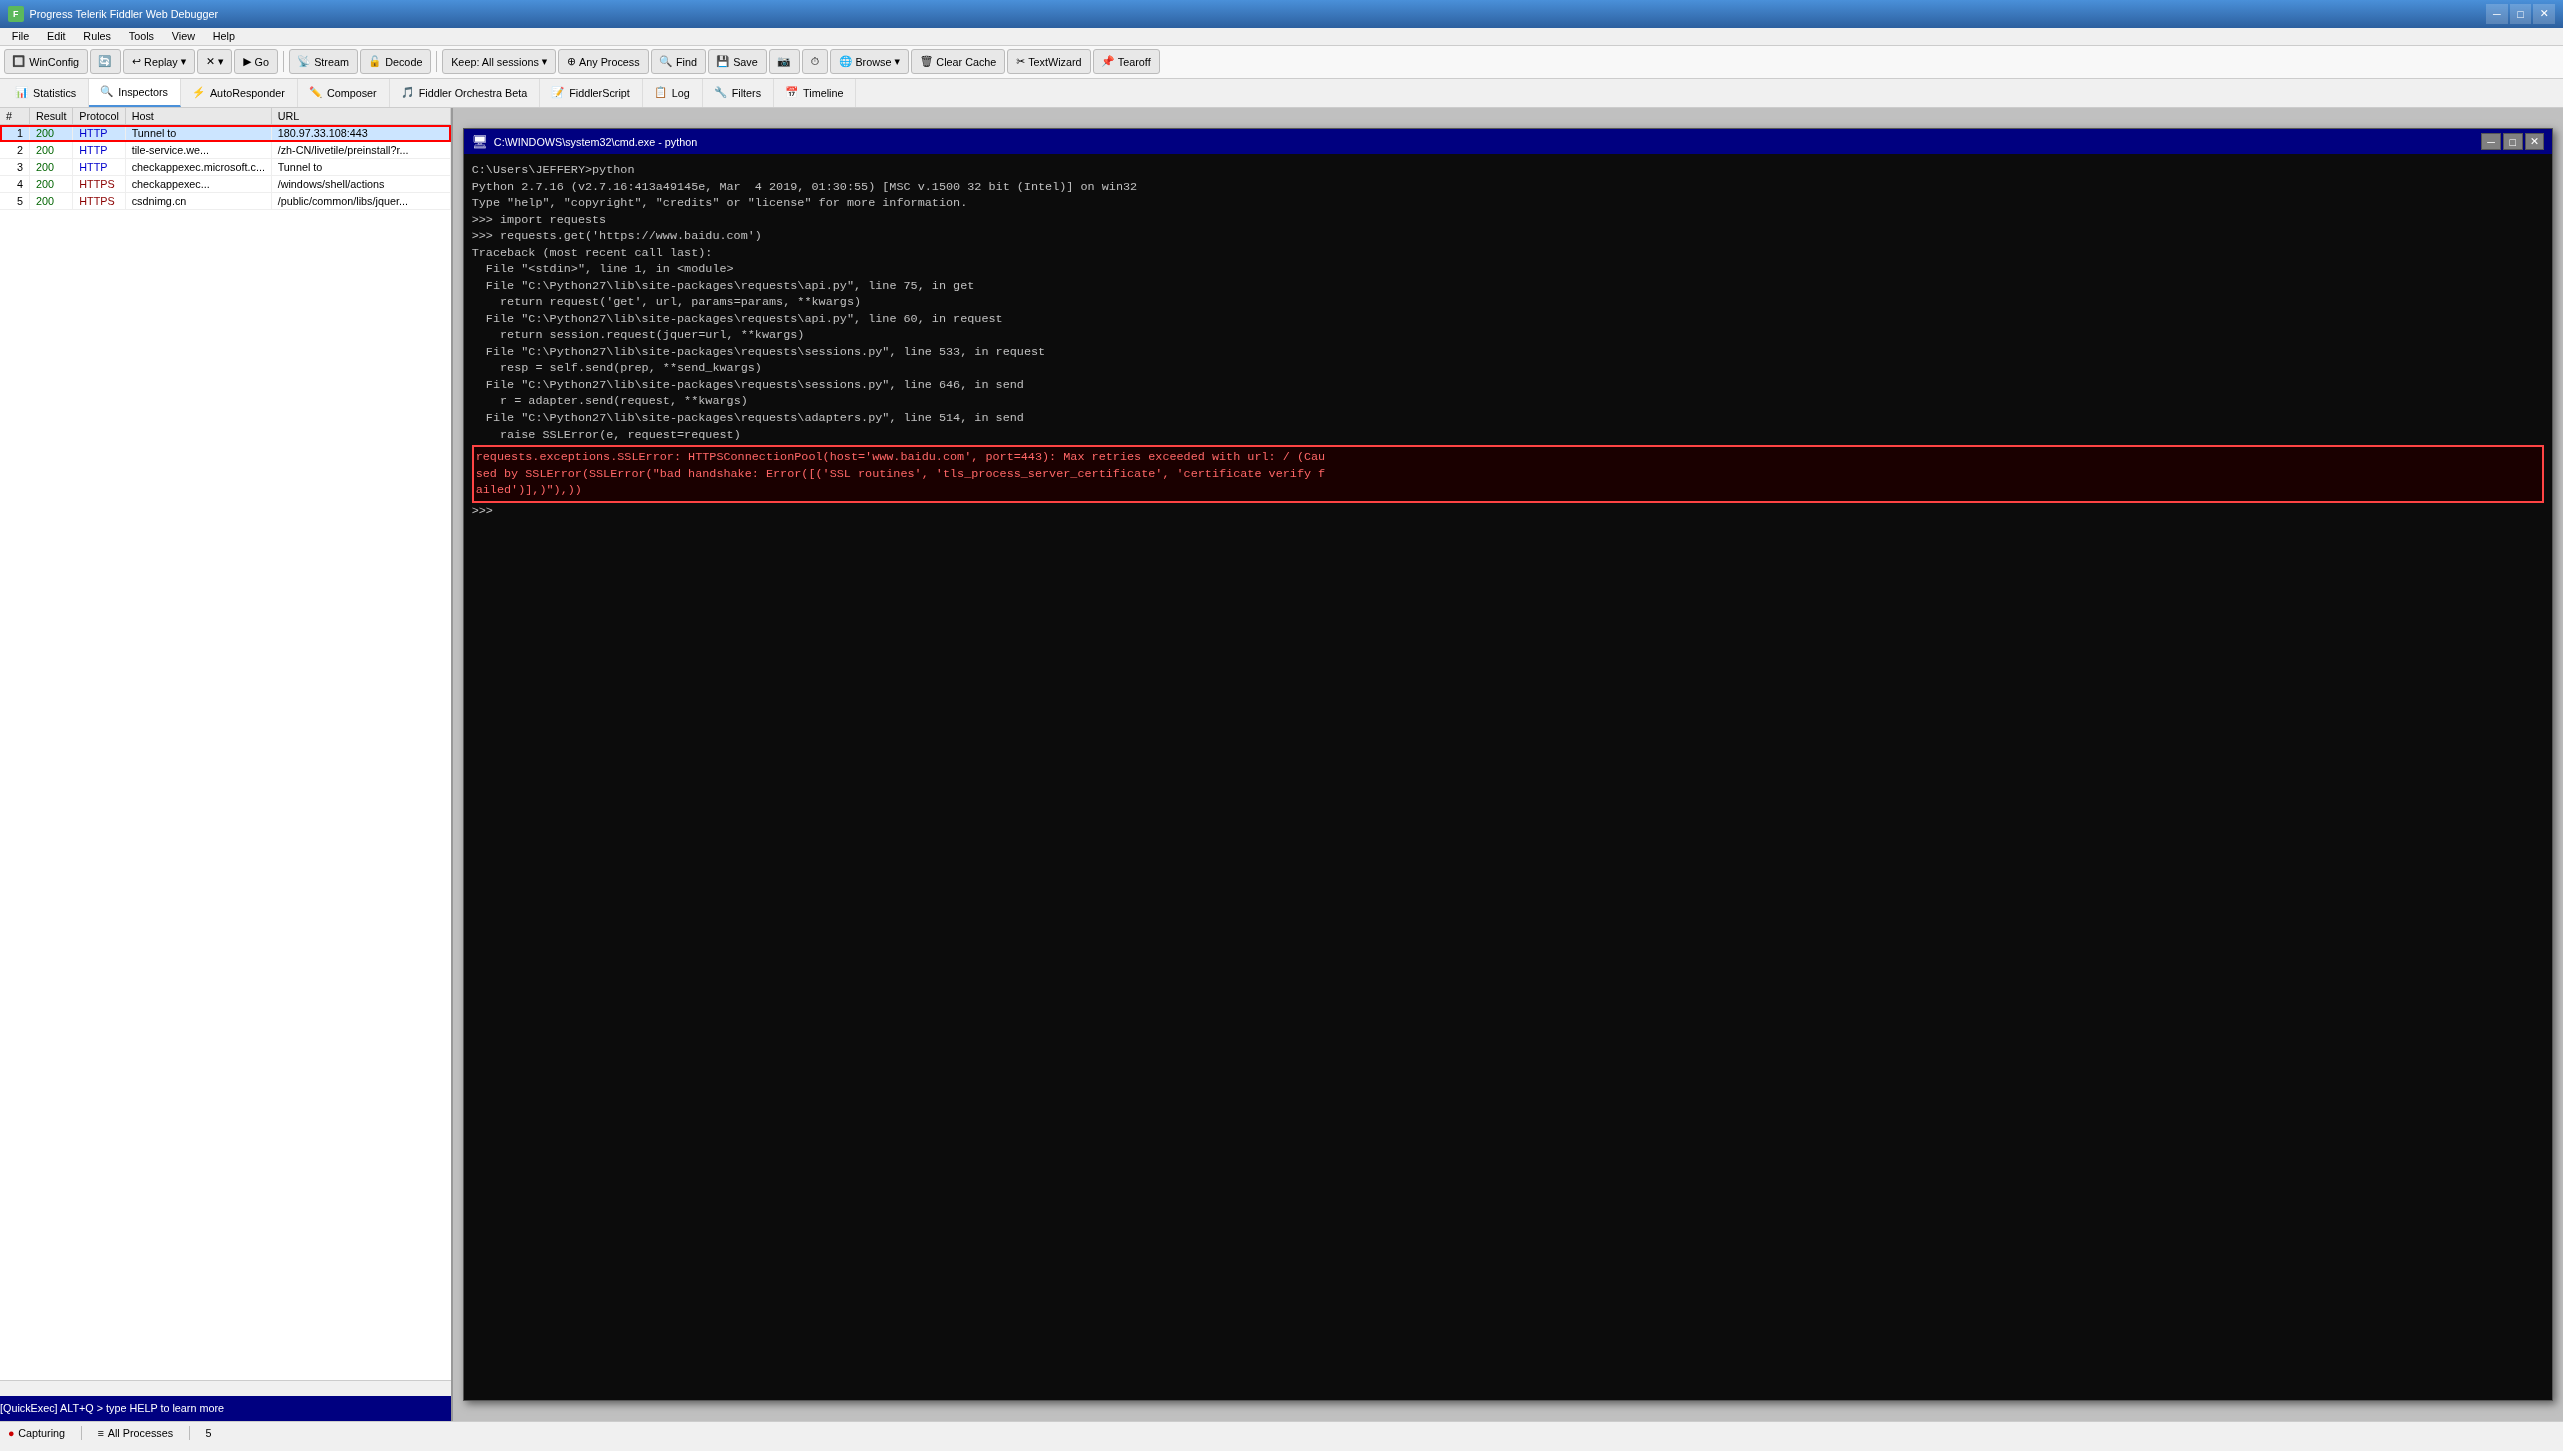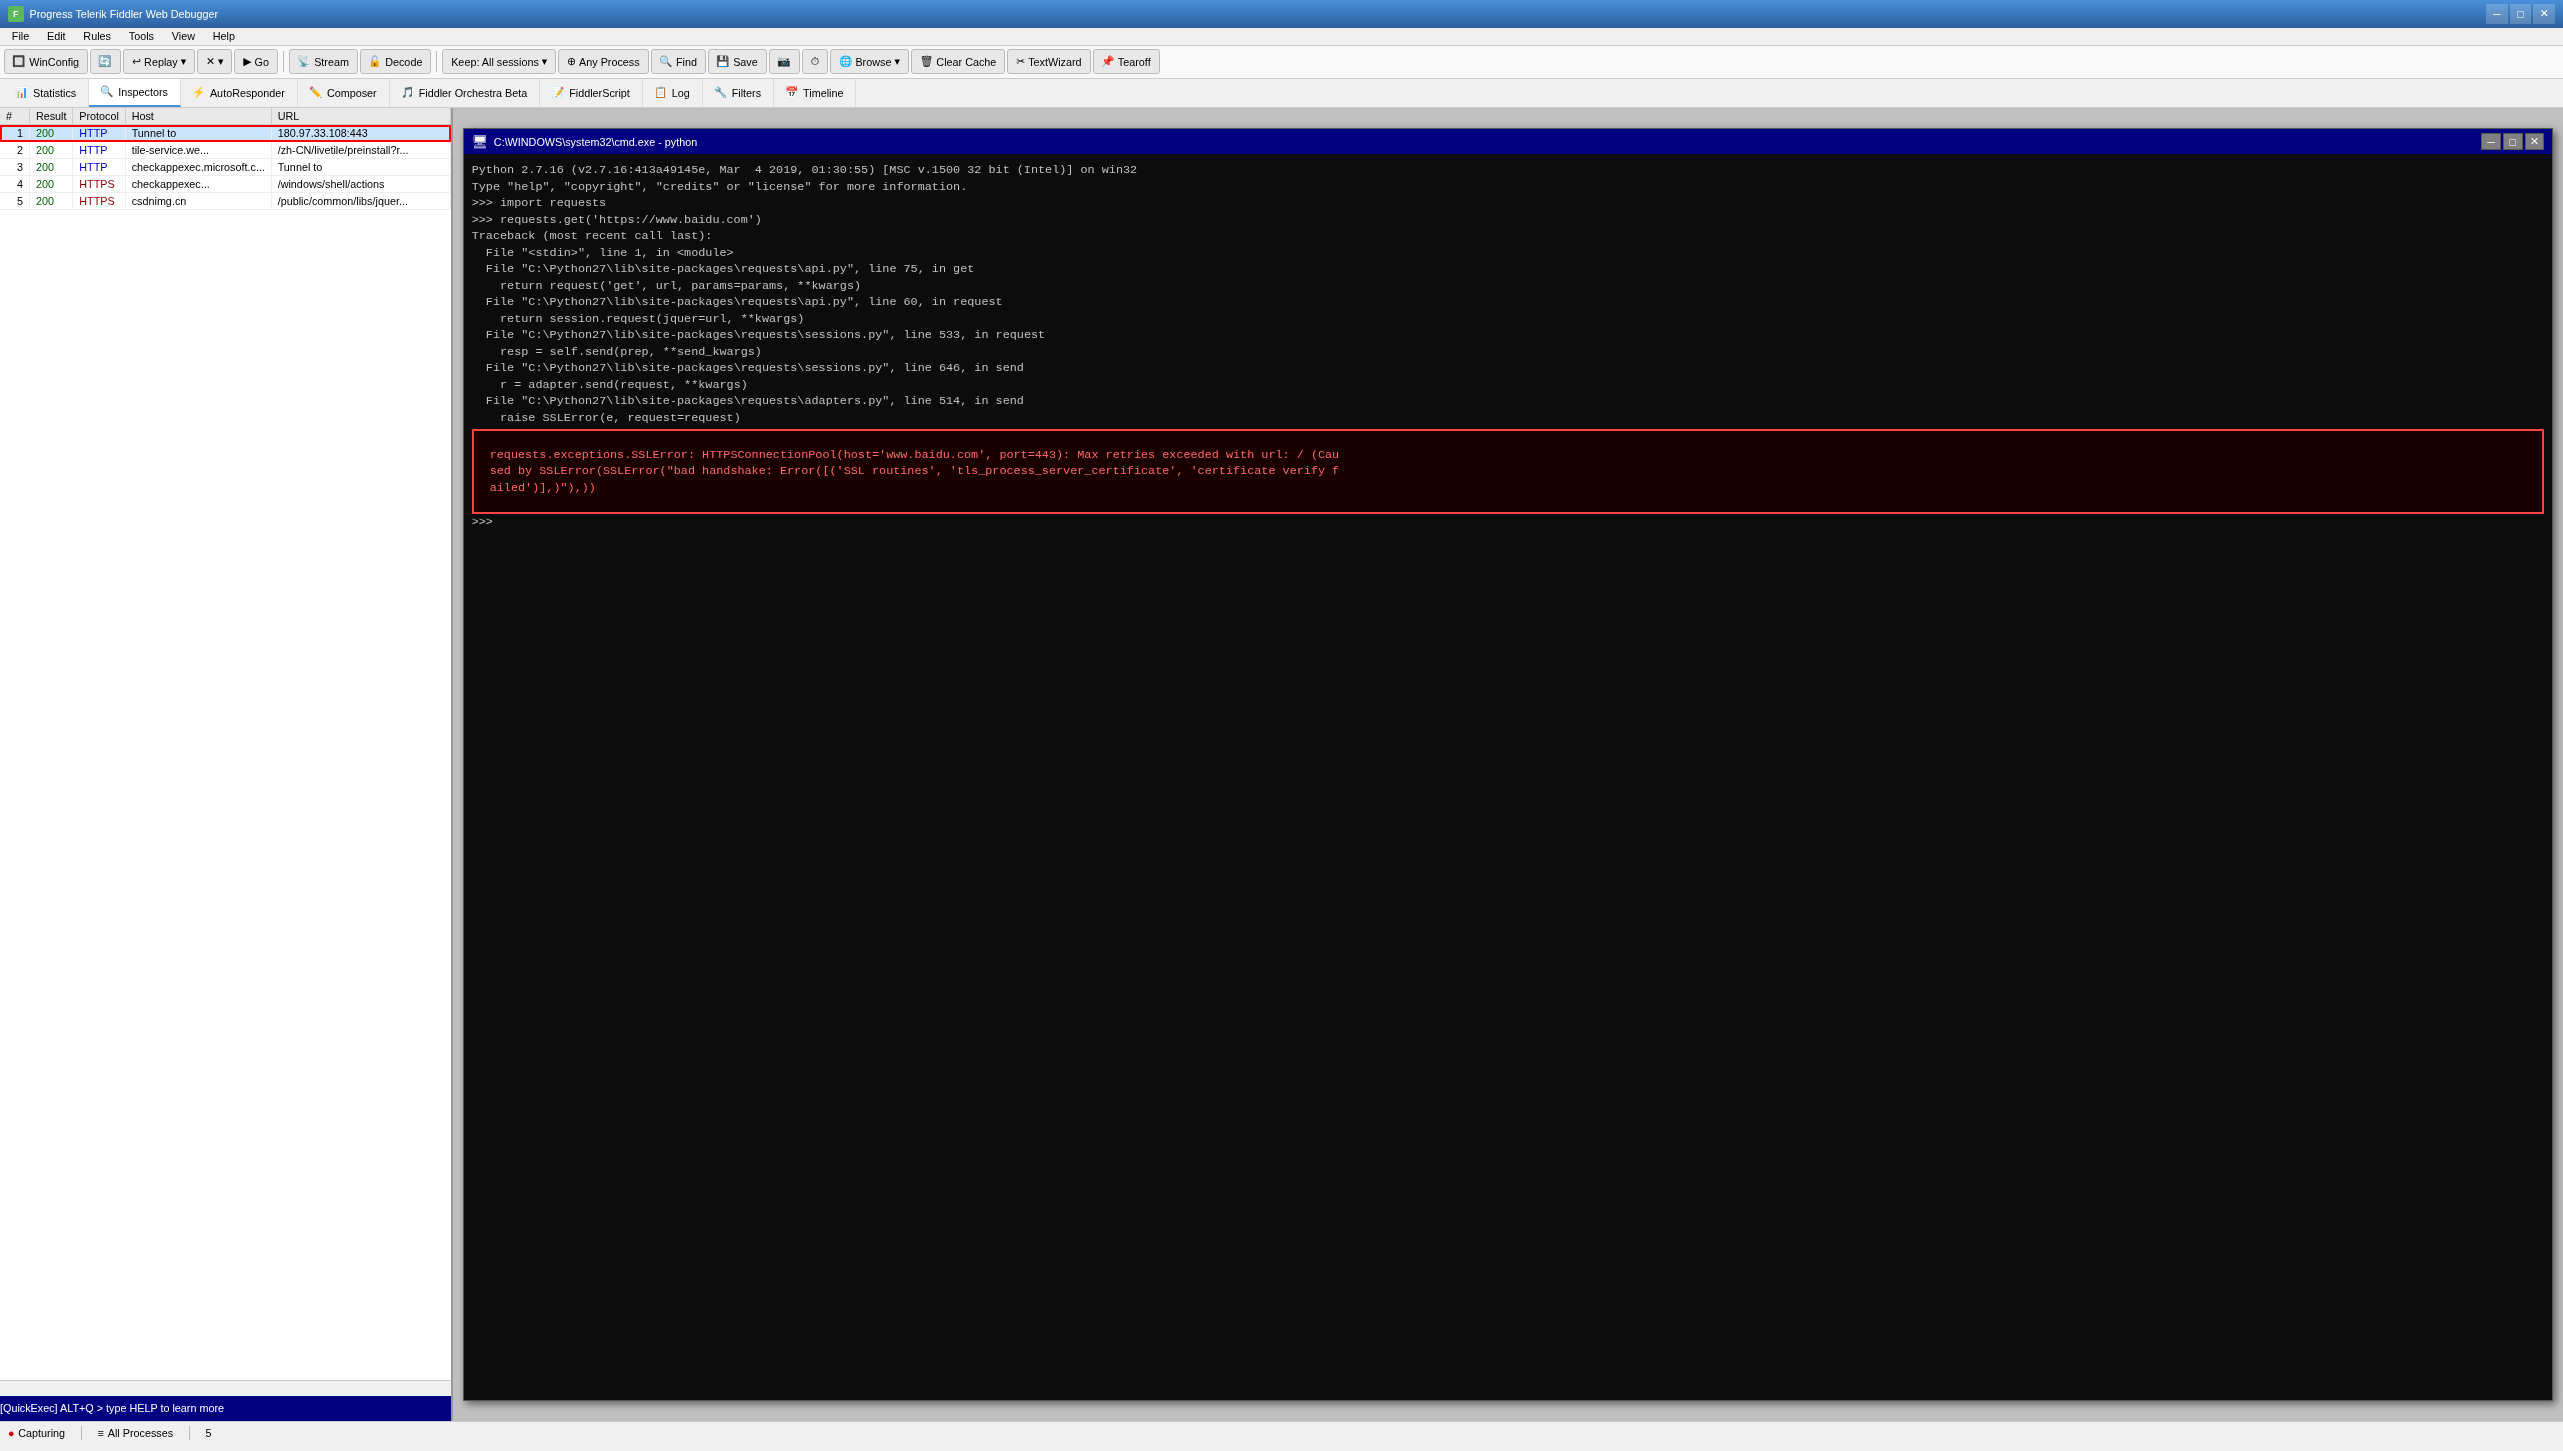--- a/index.html
+++ b/index.html
@@ -199,21 +199,21 @@
       font-family: 'Courier New', Courier, monospace;
       font-size: 11.8px;
       padding: 7.9px;
       overflow-y: auto;
       line-height: 1.4;
     }
     .cmd-line { display: block; white-space: pre-wrap; word-break: break-all; }
     .cmd-error-box {
       border: 2px solid #ff4444;
       background: #1a0000;
-      padding: 16px;
+      padding: 2px;
       margin-top: 2px;
     }
 
     
     .status-bar {
       height: 23.6px;
       background: #f0f0f0;
       border-top: 1px solid #ccc;
       display: flex;
       align-items: center;
@@ -427,20 +427,21 @@
           <span>C:\WINDOWS\system32\cmd.exe - python</span>
         </div>
         <div class="cmd-controls">
           <div class="cmd-btn">─</div>
           <div class="cmd-btn">□</div>
           <div class="cmd-btn">✕</div>
         </div>
       </div>
 
       <div class="cmd-content" id="cmd-content-area">
+      <span class="cmd-line">C:\Users\JEFFERY&gt;python</span>
           <span class="cmd-line">Python 2.7.16 (v2.7.16:413a49145e, Mar  4 2019, 01:30:55) [MSC v.1500 32 bit (Intel)] on win32</span>
           <span class="cmd-line">Type "help", "copyright", "credits" or "license" for more information.</span>
           <span class="cmd-line">&gt;&gt;&gt; import requests</span>
           <span class="cmd-line">&gt;&gt;&gt; requests.get('https://www.baidu.com')</span>
           <span class="cmd-line">Traceback (most recent call last):</span>
           <span class="cmd-line">  File "&lt;stdin&gt;", line 1, in &lt;module&gt;</span>
           <span class="cmd-line">  File "C:\Python27\lib\site-packages\requests\api.py", line 75, in get</span>
           <span class="cmd-line">    return request('get', url, params=params, **kwargs)</span>
           <span class="cmd-line">  File "C:\Python27\lib\site-packages\requests\api.py", line 60, in request</span>
           <span class="cmd-line">    return session.request(jquer=url, **kwargs)</span>

